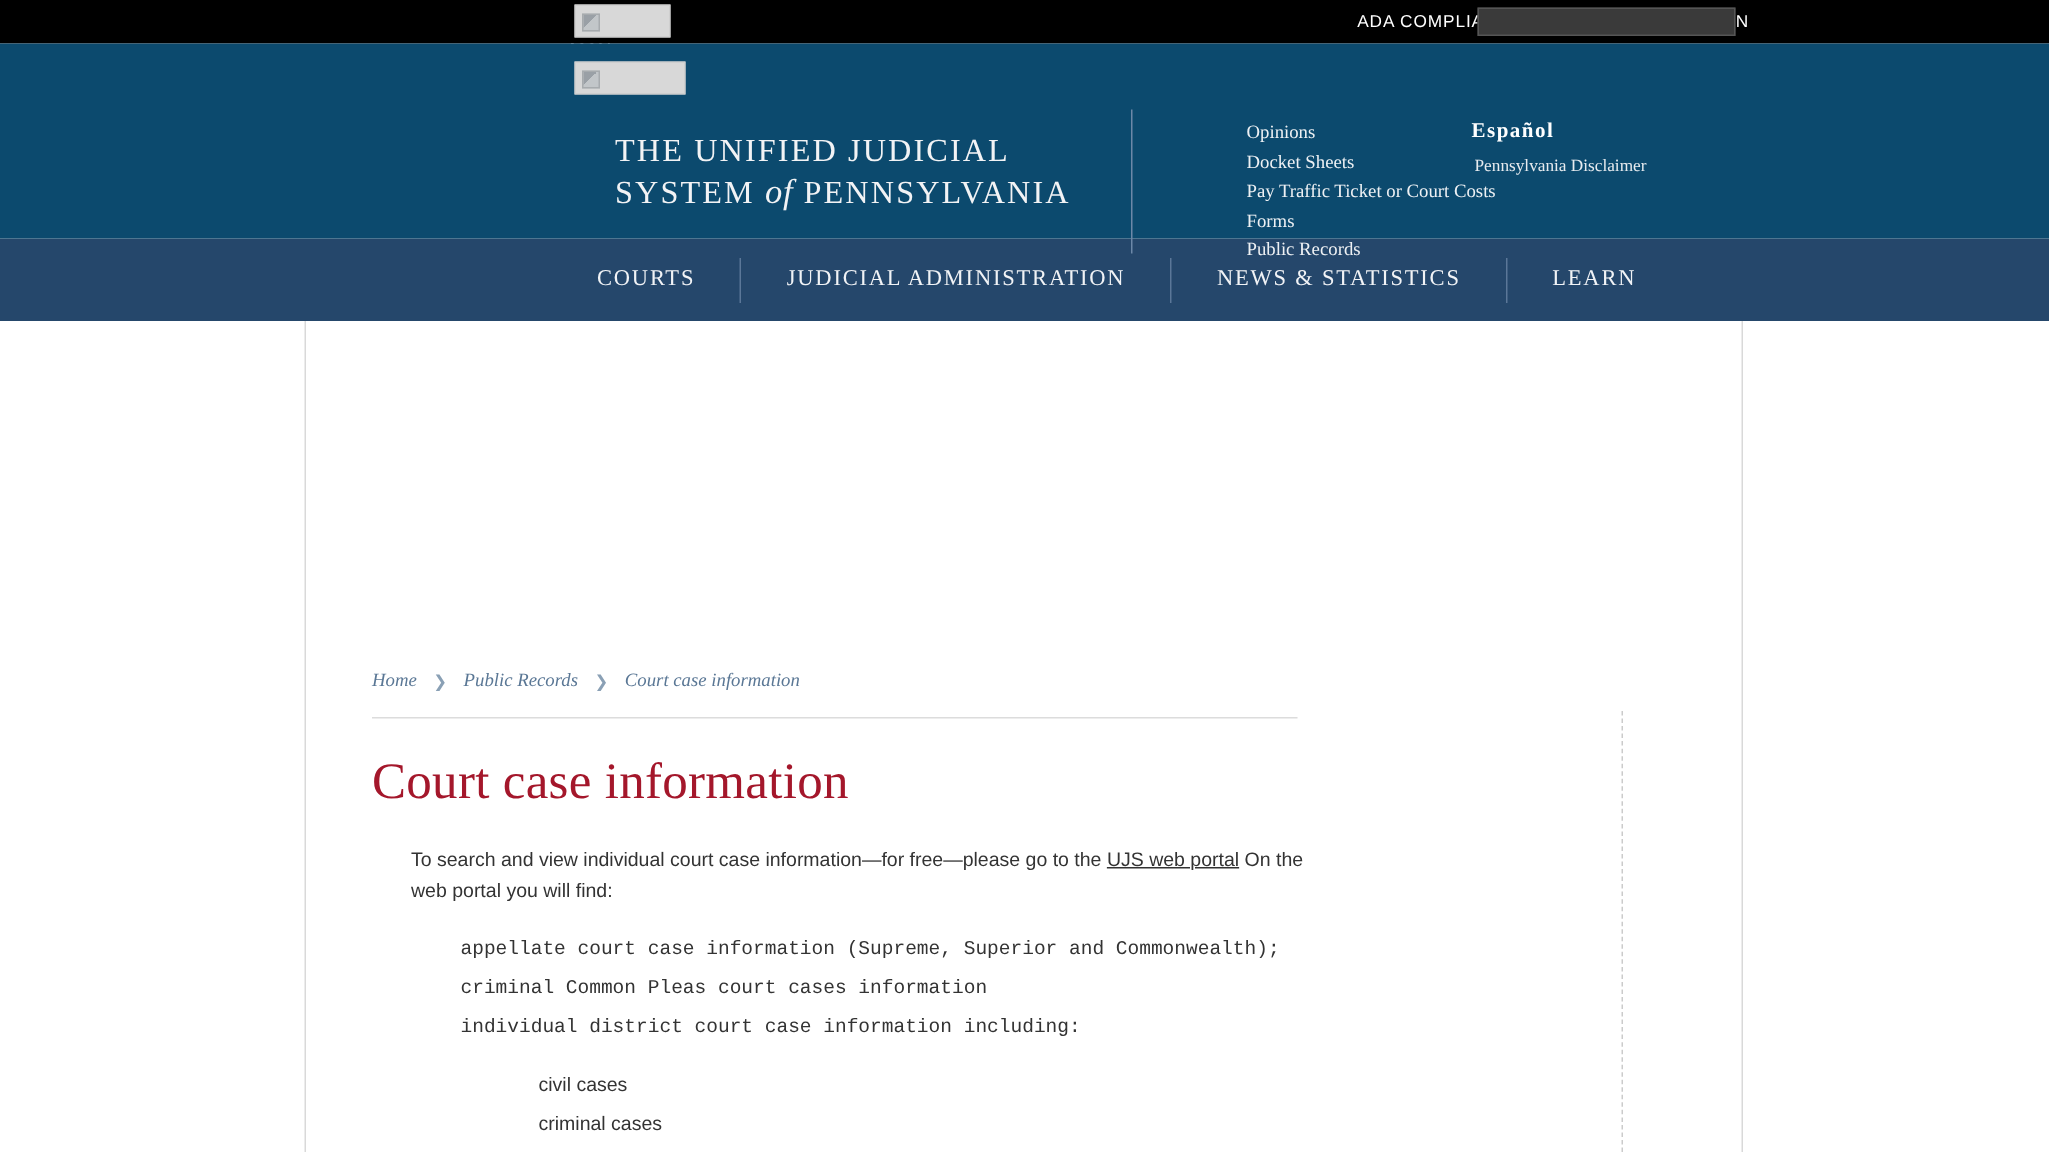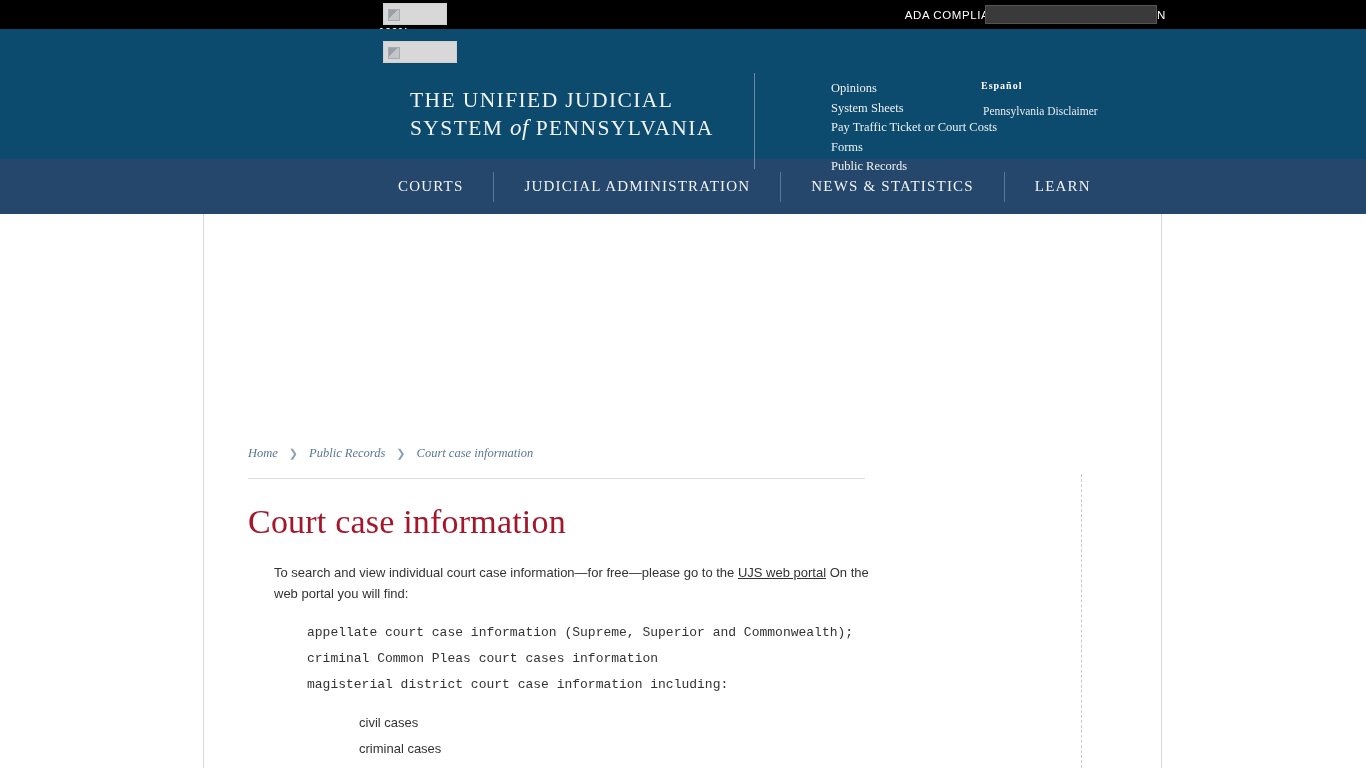--- a/index.html
+++ b/index.html
@@ -132,21 +132,21 @@
     font-size: 12.5px;
     text-decoration: none;
     line-height: 19.5px;
   }
   .espanol {
     position: absolute;
     left: 981px; top: 51px;
     color: #ffffff;
     font-family: "Liberation Serif", serif;
     font-weight: bold;
-    font-size: 10px;
+    font-size: 14px;
     letter-spacing: 1px;
   }
   .translation {
     position: absolute;
     left: 983px; top: 76px;
     color: #e7ebef;
     font-family: "Liberation Serif", serif;
     font-size: 11.5px;
     text-decoration: none;
   }
@@ -205,21 +205,21 @@
 
   .breadcrumb {
     position: absolute;
     left: 248px;
     top: 232px;
     font-family: "Liberation Serif", serif;
     font-size: 12.5px;
     font-style: italic;
     color: #5a7795;
     display: flex;
-    align-items: center;
+    align-items: flex-end;
     gap: 11px;
   }
   .breadcrumb a {
     color: #5a7795;
     text-decoration: none;
     font-style: italic;
   }
   .breadcrumb .chev { color: #8aa0b5; font-style: normal; font-size: 11px; }
   .crumb-rule {
     position: absolute;
@@ -306,21 +306,21 @@
     <span>The Unified Judicial</span><br>
     <span>System</span>
     <span class="of">of</span>
     <span>Pennsylvania</span>
   </div>
 
   <div class="quick-divider"></div>
 
   <div class="quicklinks">
     <a href="#">Opinions</a>
-    <a href="#">System Sheets</a>
+    <a href="#">Docket Sheets</a>
     <a href="#">Pay Traffic Ticket or Court Costs</a>
     <a href="#">Forms</a>
     <a href="#">Public Records</a>
   </div>
 
   <div class="espanol">Español</div>
   <a href="#" class="translation">Pennsylvania Disclaimer</a>
 </div>
 
 <div class="mainnav">
@@ -352,21 +352,21 @@
 
   <h1 class="page-title">Court case information</h1>
 
   <div class="body-text">
     <span>To search and view individual court case information—for free—please go to the </span><a href="#">UJS web portal</a><span> On the web portal you will find:</span>
   </div>
 
   <div class="list-level1">
     <div>appellate court case information (Supreme, Superior and Commonwealth);</div>
     <div>criminal Common Pleas court cases information</div>
-    <div>magisterial district court case information including:</div>
+    <div>individual district court case information including:</div>
   </div>
 
   <div class="list-level2">
     <div>civil cases</div>
     <div>criminal cases</div>
     <div>traffic cases</div>
 
   </div>
 
 </div>

